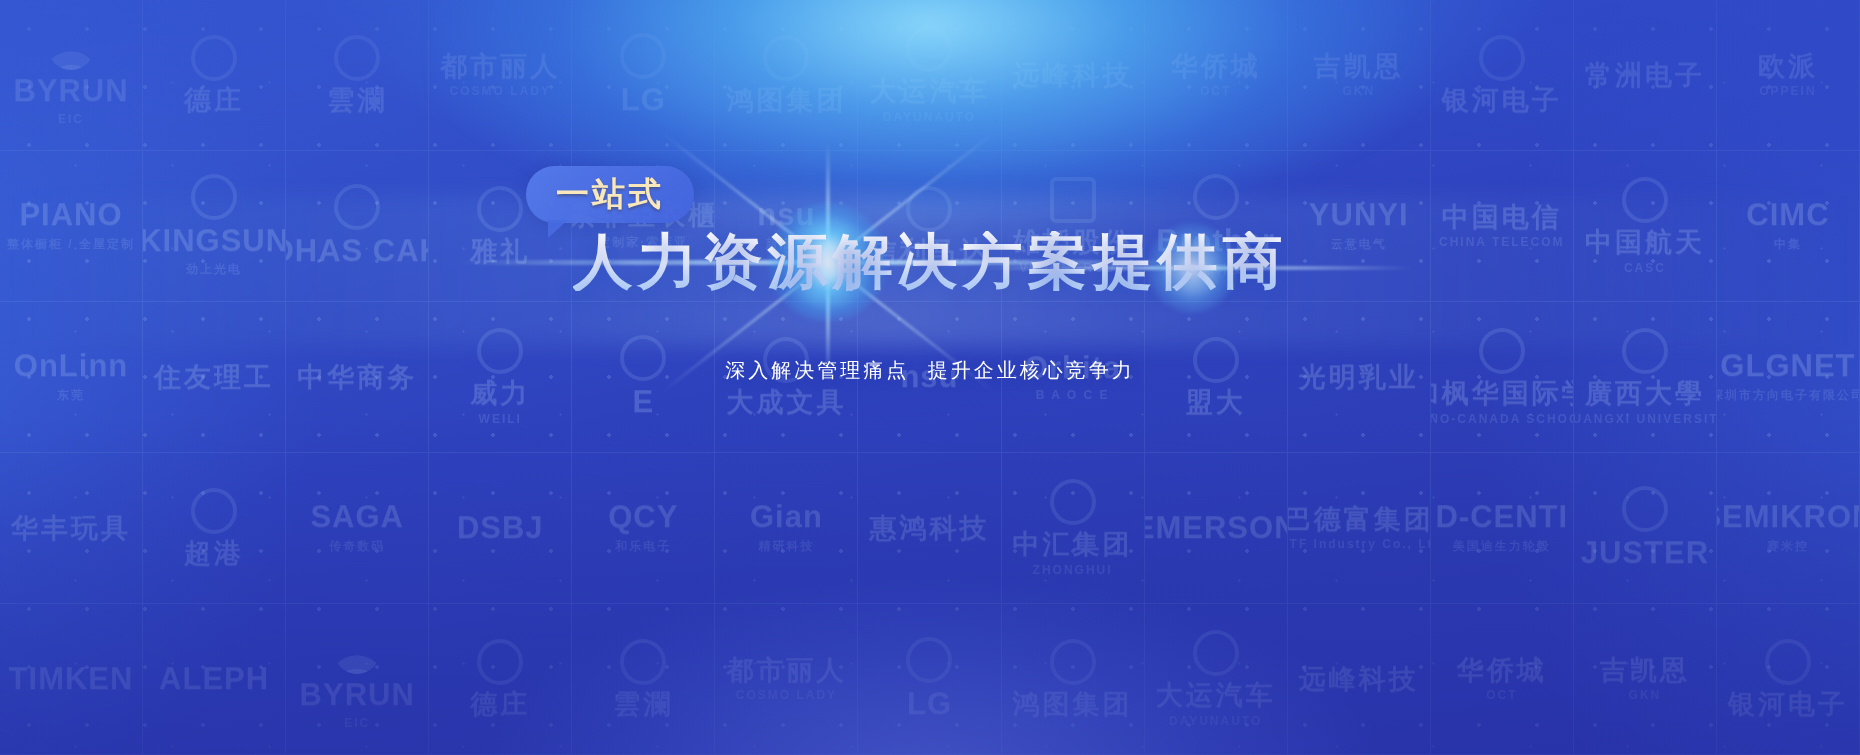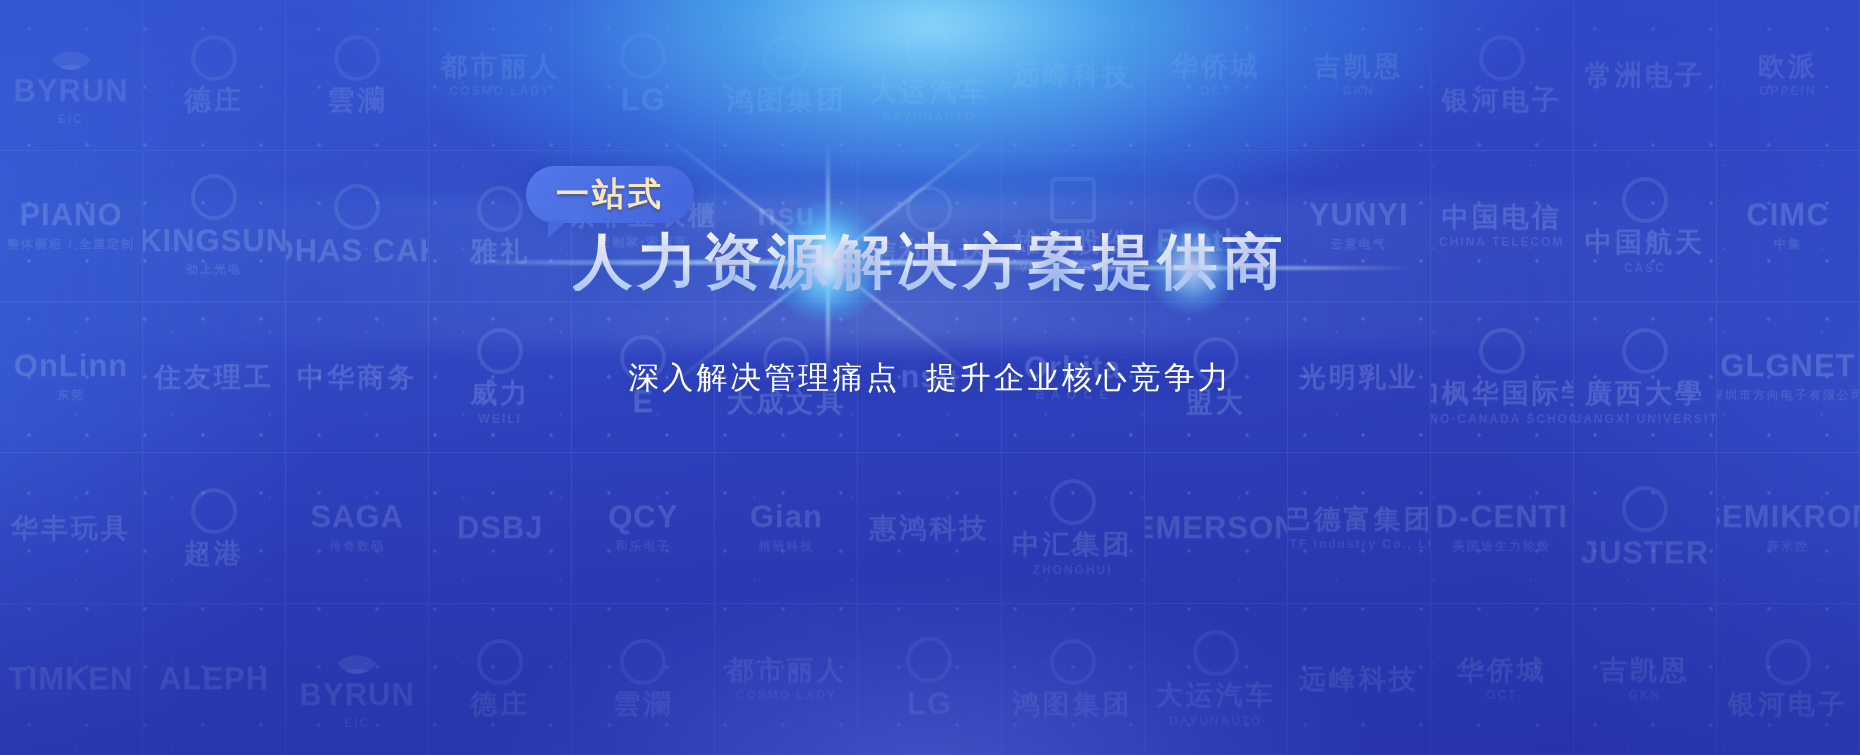--- a/index.html
+++ b/index.html
@@ -253,21 +253,21 @@
     background-clip: text;
     -webkit-text-fill-color: transparent;
     text-shadow: 0 3px 18px rgba(30,70,190,0.45);
     z-index: 4;
   }
 
   .subtitle {
     position: relative;
     margin-top: 26px;
     font-family: "DejaVu Sans", sans-serif;
-    font-size: 31px;
+    font-size: 20px;
     font-weight: 500;
     letter-spacing: 3px;
     color: #ffffff;
     white-space: pre;
     text-shadow: 0 2px 10px rgba(25,55,160,0.55);
     z-index: 4;
   }
 </style>
 </head>
 <body>

